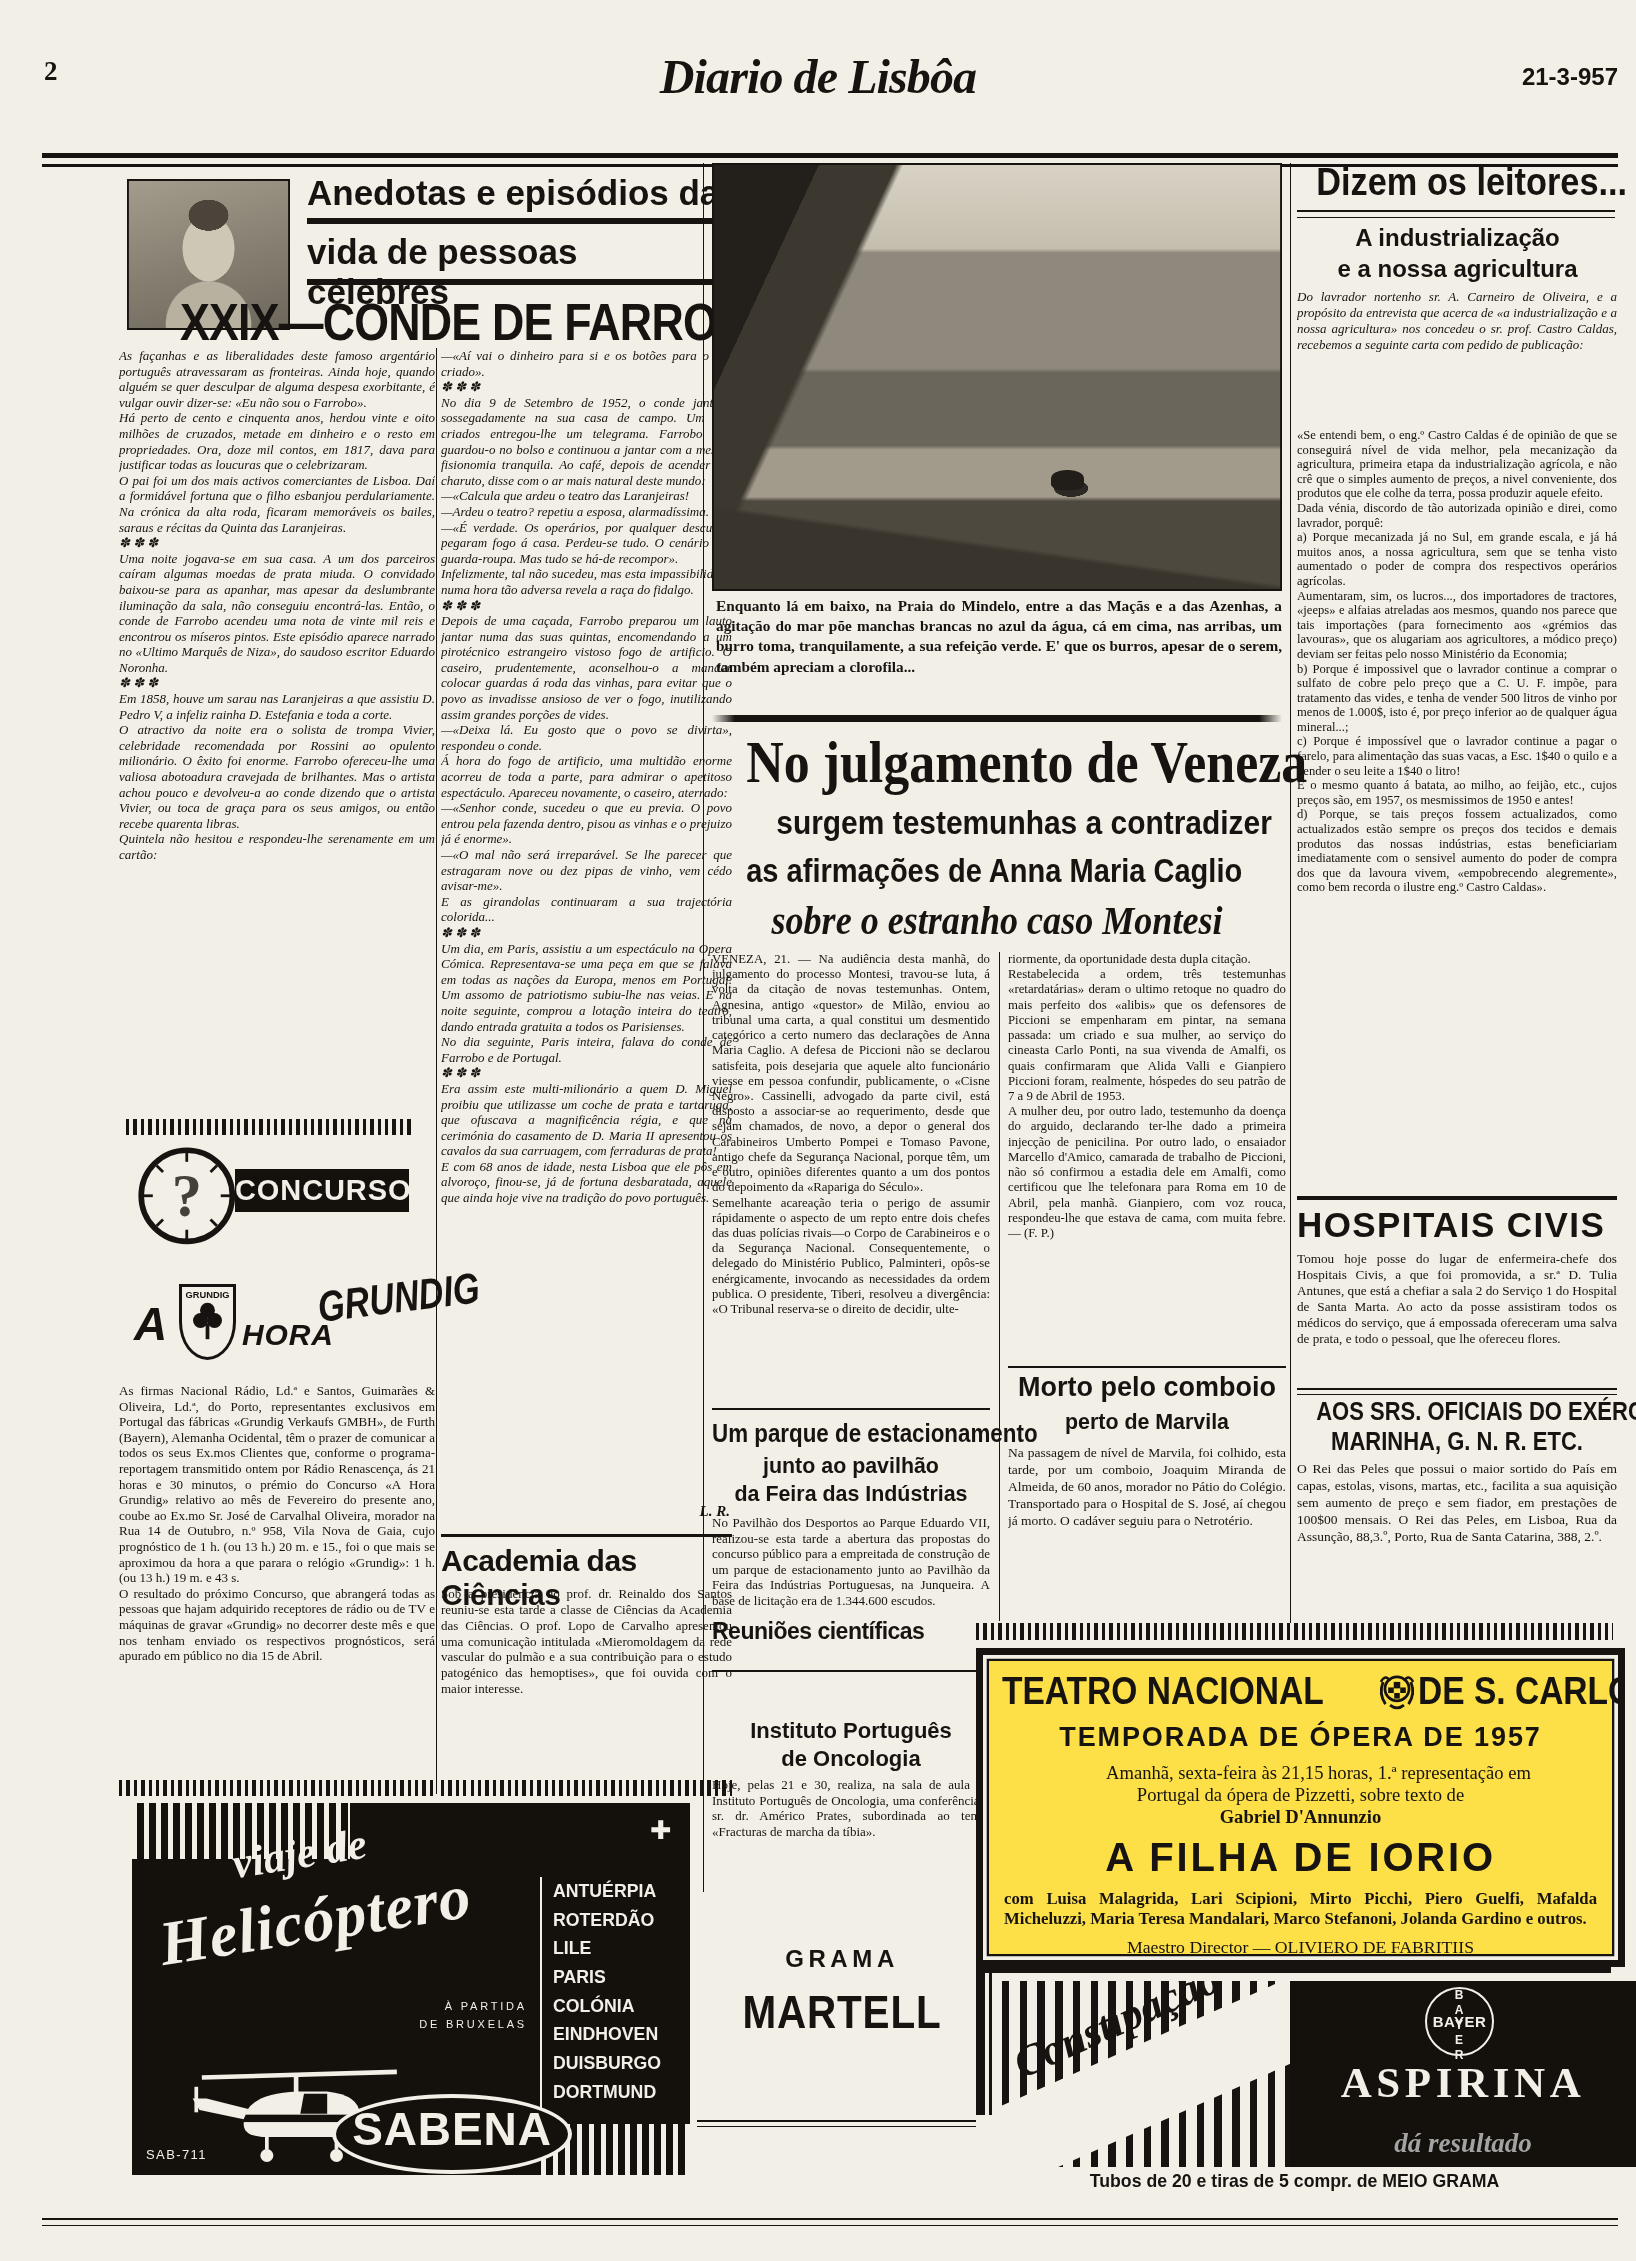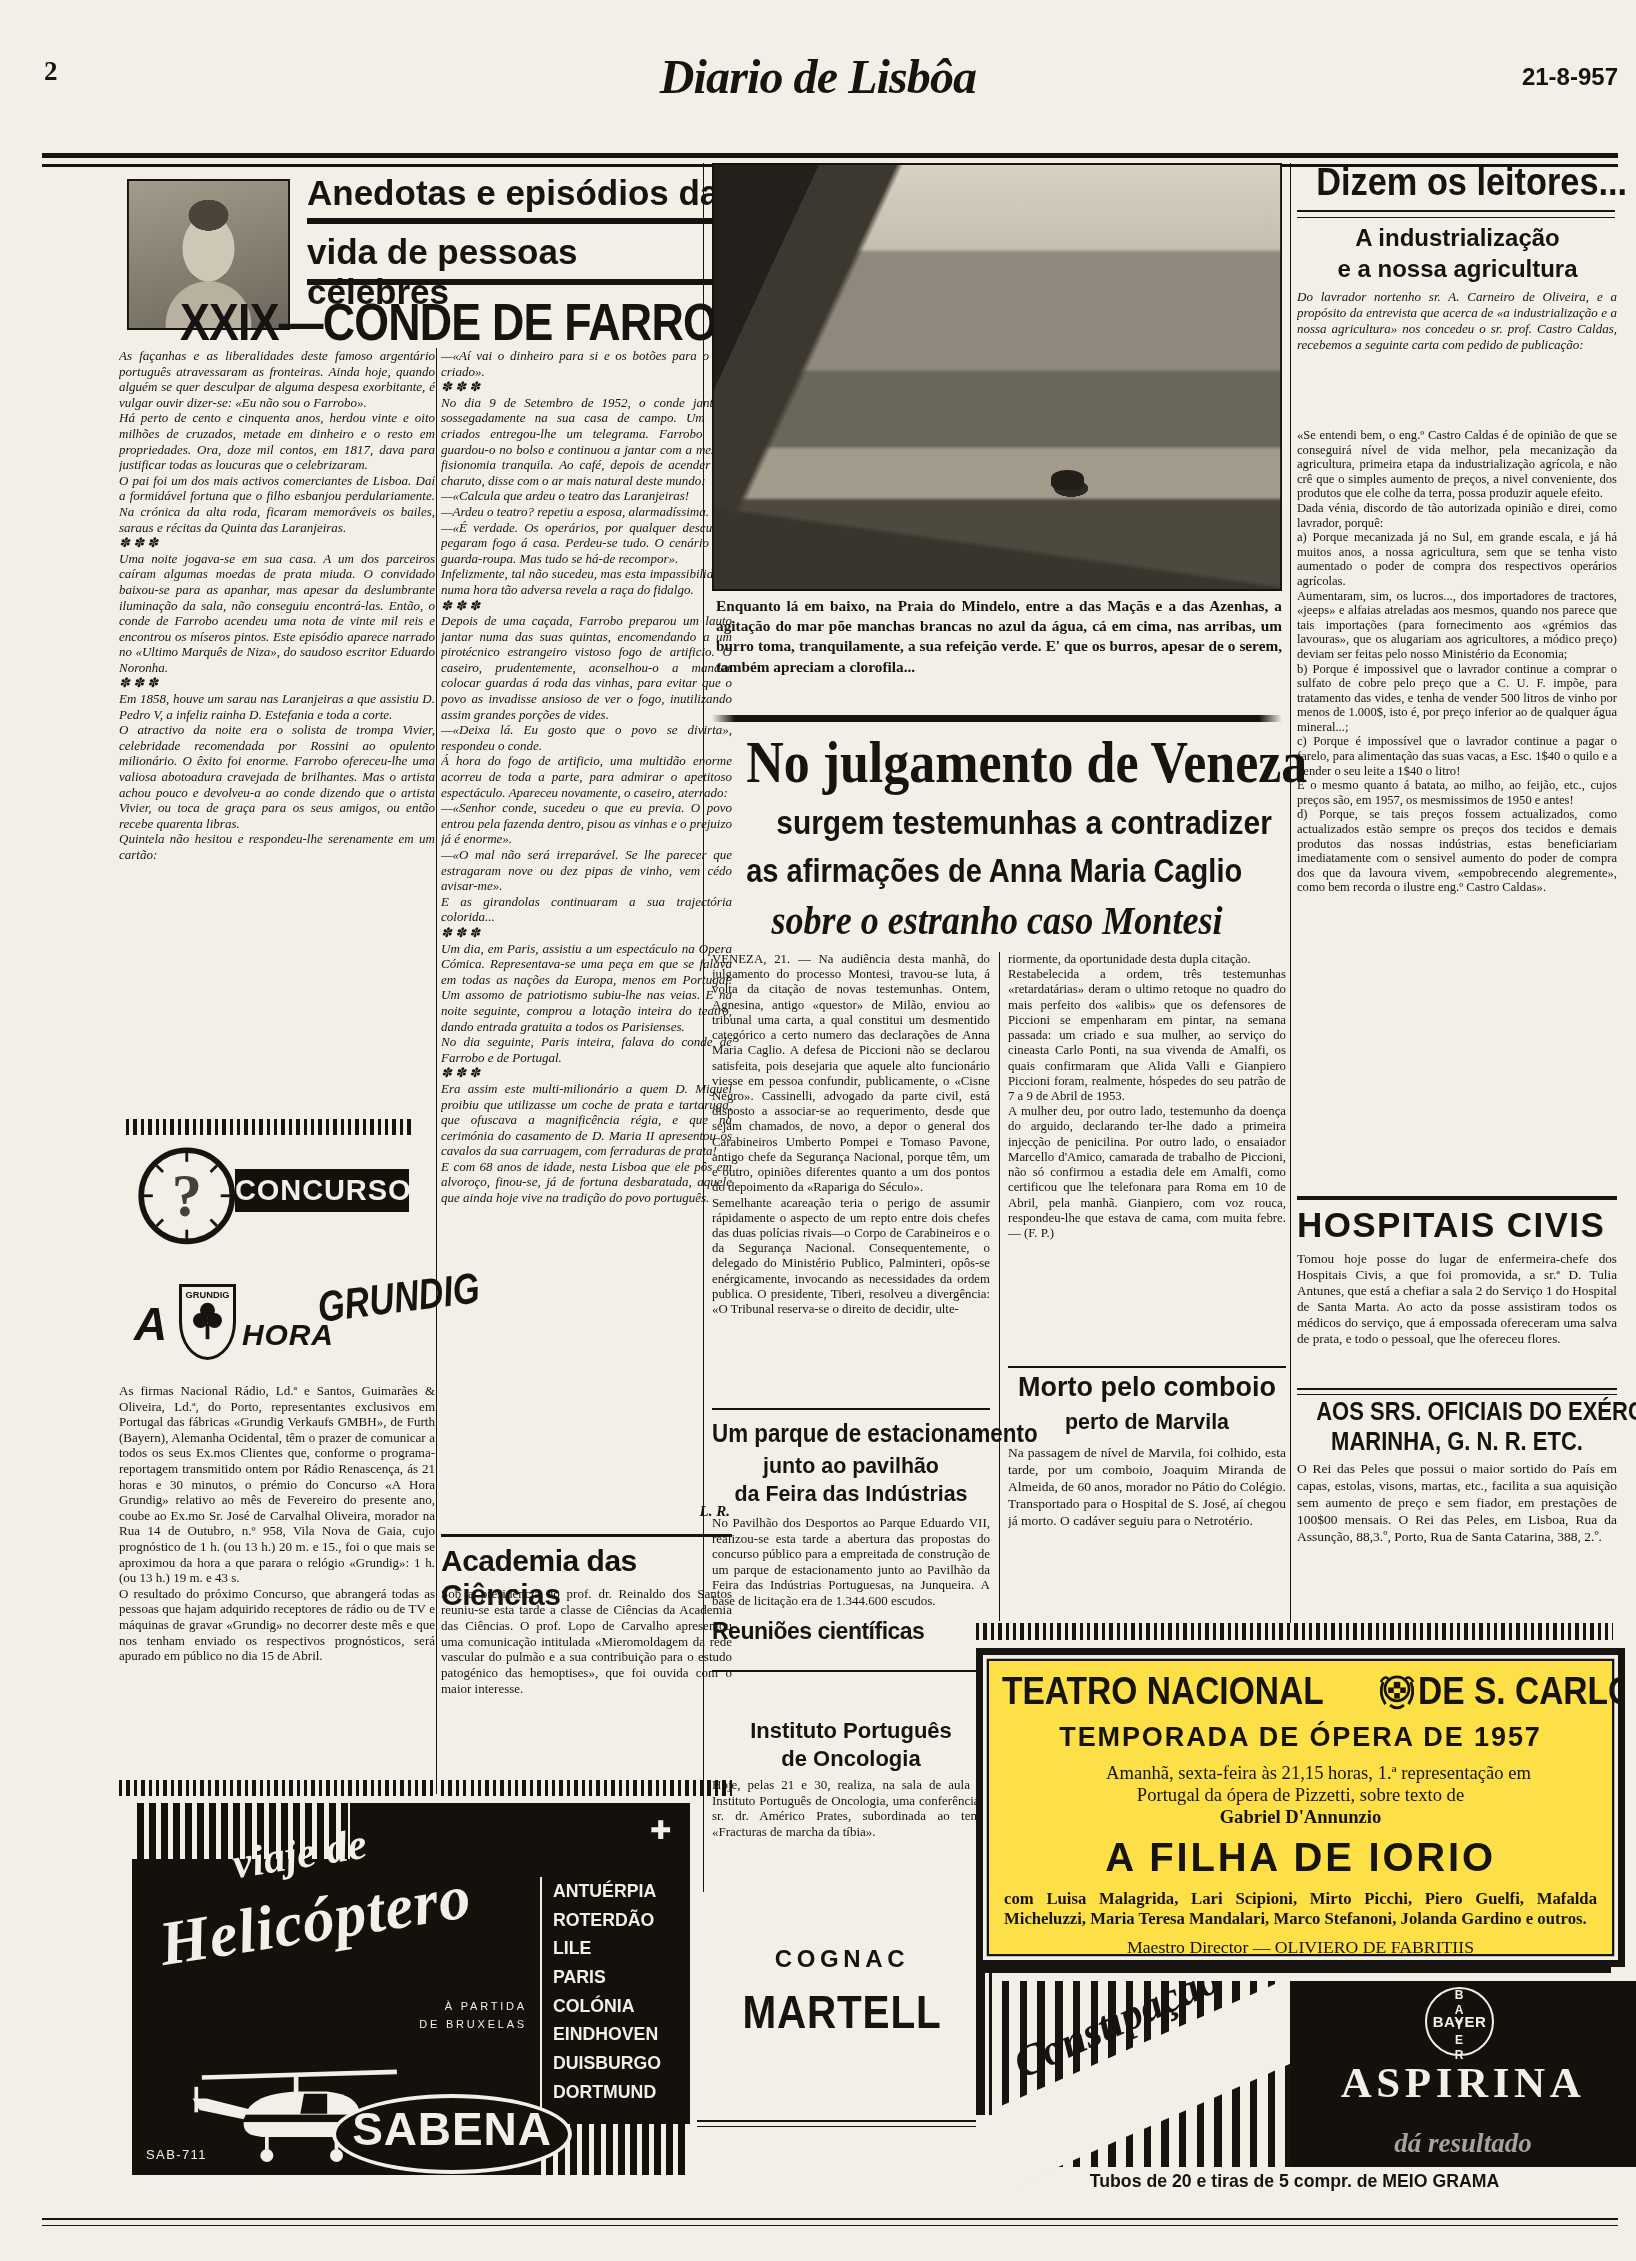--- a/index.html
+++ b/index.html
@@ -38,21 +38,21 @@
   .shield{border:3.3px solid #171310;border-radius:0 0 55% 55%;background:#f2efe7;}
   .circle{border-radius:50%;}
 </style>
 </head>
 <body>
 
 <div class="page">
 
   <div class="abs serif b" style="left:44px;top:56px;width:56px;font-size:27px;">2</div>
   <div class="abs serif b it ctr" style="left:0;right:0;top:49px;font-size:48px;letter-spacing:-0.9px;">Diario de Lisbôa</div>
-  <div class="abs sans b rt" style="left:1460px;top:63px;width:158px;font-size:24px;">21-8-957</div>
+  <div class="abs sans b rt" style="left:1460px;top:63px;width:158px;font-size:24px;">21-3-957</div>
   <div class="abs dblrule" style="left:42px;top:153px;width:1576px;height:5.6px;"></div>
 
   <div class="abs photo-portrait" style="left:127px;top:179px;width:163px;height:151px;"></div>
   <div class="abs sans b" style="left:307px;top:173px;width:421px;font-size:35px;">Anedotas e episódios da</div>
   <div class="abs rule" style="left:307px;top:218px;width:416px;height:5.6px;"></div>
   <div class="abs sans b" style="left:307px;top:232px;width:421px;font-size:35px;">vida de pessoas célebres</div>
   <div class="abs rule" style="left:307px;top:279px;width:416px;height:5.6px;"></div>
   <div class="abs sans b cond" style="left:180px;top:292px;width:651px;font-size:52px;letter-spacing:-0.9px;">XXIX—CONDE DE FARROBO</div>
 
   <div class="abs serif it just pre clip" style="left:119px;top:348px;width:316px;height:762px;font-size:13px;line-height:1.2;">As façanhas e as liberalidades deste famoso argentário português atravessaram as fronteiras. Ainda hoje, quando alguém se quer desculpar de alguma despesa exorbitante, é vulgar ouvir dizer-se: «Eu não sou o Farrobo».
@@ -189,21 +189,21 @@
 
   <div class="abs rule" style="left:712px;top:1670px;width:278px;height:2.3px;"></div>
   <div class="abs sans b" style="left:712px;top:1618px;width:298px;font-size:23px;letter-spacing:-0.5px;">Reuniões científicas</div>
   <div class="abs sans b ctr" style="left:712px;top:1718px;width:278px;font-size:22px;">Instituto Português</div>
   <div class="abs sans b ctr" style="left:712px;top:1746px;width:278px;font-size:22px;">de Oncologia</div>
   <div class="abs serif just pre clip" style="left:712px;top:1777px;width:278px;height:116px;font-size:13px;line-height:1.2;">Hoje, pelas 21 e 30, realiza, na sala de aula do Instituto Português de Oncologia, uma conferência o sr. dr. Américo Prates, subordinada ao tema: «Fracturas de marcha da tíbia».</div>
 
   <div class="abs" style="left:976px;top:1901px;width:9.3px;height:214px;background:#171310;"></div>
   <div class="abs" style="left:989px;top:1901px;width:3.3px;height:214px;background:#171310;"></div>
   <div class="abs clip" style="left:712px;top:1901px;width:260px;height:195px;">
-    <div class="sans b ctr" style="margin-top:44px;font-size:24px;letter-spacing:4.6px;">COGNAC</div>
+    <div class="sans b ctr" style="margin-top:44px;font-size:24px;letter-spacing:4.6px;">GRAMA</div>
     <div class="sans b ctr condc" style="margin-top:11.6px;font-size:46px;letter-spacing:0.9px;">MARTELL</div>
   </div>
   <div class="abs thinrule" style="left:697px;top:2120px;width:279px;height:3.7px;"></div>
 
   <div class="abs rule" style="left:1008px;top:1366px;width:278px;height:1.9px;"></div>
   <div class="abs sans b ctr" style="left:1008px;top:1372px;width:278px;font-size:27px;">Morto pelo comboio</div>
   <div class="abs sans b ctr" style="left:1008px;top:1410px;width:278px;font-size:21.4px;">perto de Marvila</div>
   <div class="abs serif just pre clip" style="left:1008px;top:1445px;width:278px;height:172px;font-size:13.5px;line-height:1.25;">Na passagem de nível de Marvila, foi colhido, esta tarde, por um comboio, Joaquim Miranda de Almeida, de 60 anos, morador no Pátio do Colégio. Transportado para o Hospital de S. José, aí chegou já morto. O cadáver seguiu para o Netrotério.</div>
 
   <div class="abs hatch" style="left:976px;top:1623px;width:637px;height:16.7px;"></div>

